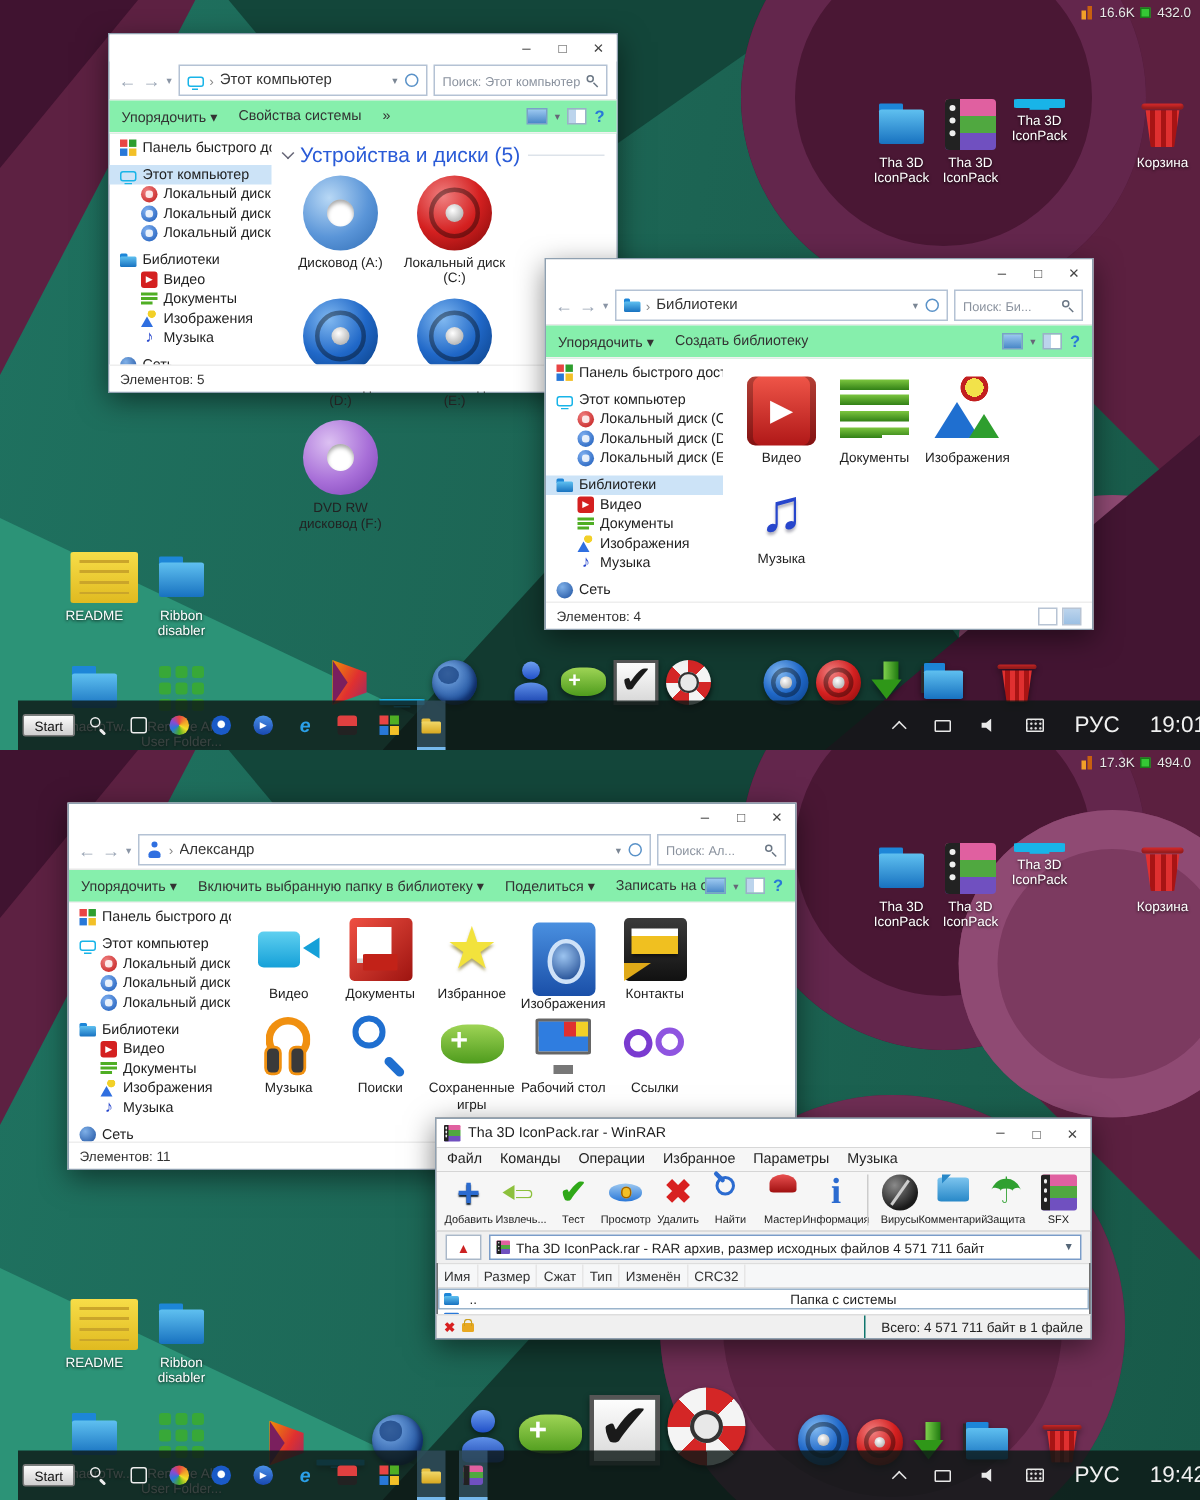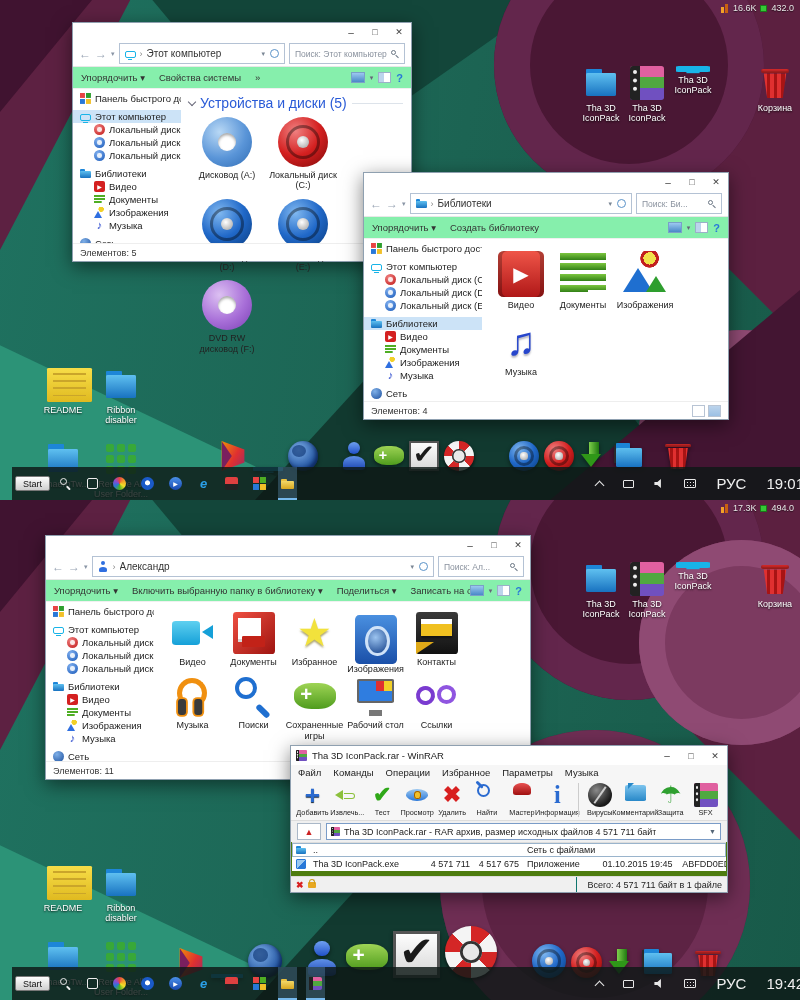--- a/index.html
+++ b/index.html
@@ -221,21 +221,21 @@
   .cell{display:flex;flex-direction:column;align-items:center;gap:3px;margin-bottom:8px}
   .clabel{font-size:9px;color:#222;text-align:center;line-height:1.15}
   .c1 .cell{width:76px}.c1 .ic.big{width:50px;height:50px;font-size:44px}
   .c2 .cell{width:62px}.c2 .ic.big{width:46px;height:46px;font-size:40px}
   .c3 .cell{width:61px}.c3 .ic.big{width:42px;height:42px;font-size:37px}
   .statusbar{position:absolute;left:0;right:0;bottom:0;height:17px;border-top:1px solid #eee;background:#fff;display:flex;align-items:center;padding:0 7px;font-size:9px;color:#333}
   .sb-right{margin-left:auto;display:flex;gap:3px}
   .sb-chip{width:11px;height:10px;border:1px solid #b8c4d4;background:#fff}
   .sb-chip.b{background:linear-gradient(#bcd4ec,#9cc0e4)}
   
-  .winrar{position:absolute;background:#4d7c0f;border:1px solid #8fa0b0;box-shadow:0 5px 18px rgba(0,0,0,.5);box-sizing:border-box}
+  .winrar{position:absolute;background:#737373;border:1px solid #8fa0b0;box-shadow:0 5px 18px rgba(0,0,0,.5);box-sizing:border-box}
   .wr-title{height:19px;display:flex;align-items:center;gap:5px;padding-left:5px;background:#fff;font-size:9.5px;color:#222}
   .wr-title .ic{width:11px;height:11px}
   .wr-title .caps{margin-left:auto}
   .wr-menu{display:flex;gap:12px;padding:2px 7px 3px;font-size:9.5px;color:#222;background:#f6f6f6}
   .wr-tools{display:flex;align-items:flex-start;padding:2px 4px 3px;background:#f6f6f6;border-bottom:1px solid #ddd}
   .wr-tool{width:36px;display:flex;flex-direction:column;align-items:center;gap:1px}
   .wr-tool:nth-child(9){border-left:1px solid #ccc;margin-left:3px;padding-left:3px}
   .wr-tlabel{font-size:7.3px;color:#222;white-space:nowrap}
   .wr-addr{display:flex;align-items:center;gap:5px;padding:2px 6px;background:#f0f0f0}
   .wr-up{width:22px;height:15px;background:#fff;border:1px solid #aab8c8;display:flex;align-items:center;justify-content:center;color:#c22;font-size:9px}
@@ -893,29 +893,37 @@
       </div>
     <div class="wr-addr">
       <span class="wr-up">▲</span>
       <div class="wr-combo">
         <span class="ic" data-icon="rar"></span>
         <span class="txt">Tha 3D IconPack.rar - RAR архив, размер исходных файлов 4 571 711 байт</span>
         <span class="cv">▼</span>
       </div>
     </div>
     <div class="wr-table">
+      <div class="wr-hrow">
+          <span>Имя</span>
+          <span>Размер</span>
+          <span>Сжат</span>
+          <span>Тип</span>
+          <span>Изменён</span>
+          <span>CRC32</span>
+        </div>
       <div>
           <div class="wr-row sel">
           <span class="wc1 wr-name">
               <span class="ic" data-icon="wr-folderup"></span>
               <span>..</span>
             </span>
           <span class="wc2"></span>
           <span class="wc3"></span>
-          <span class="wc4">Сеть с файлами</span>
+          <span class="wc4">Папка с системы</span>
           <span class="wc5"></span>
           <span class="wc6"></span>
         </div>
           <div class="wr-row">
           <span class="wc1 wr-name">
               <span class="ic" data-icon="wr-app"></span>
               <span>Tha 3D IconPack.exe</span>
             </span>
           <span class="wc2">4 571 711</span>
           <span class="wc3">4 517 675</span>

